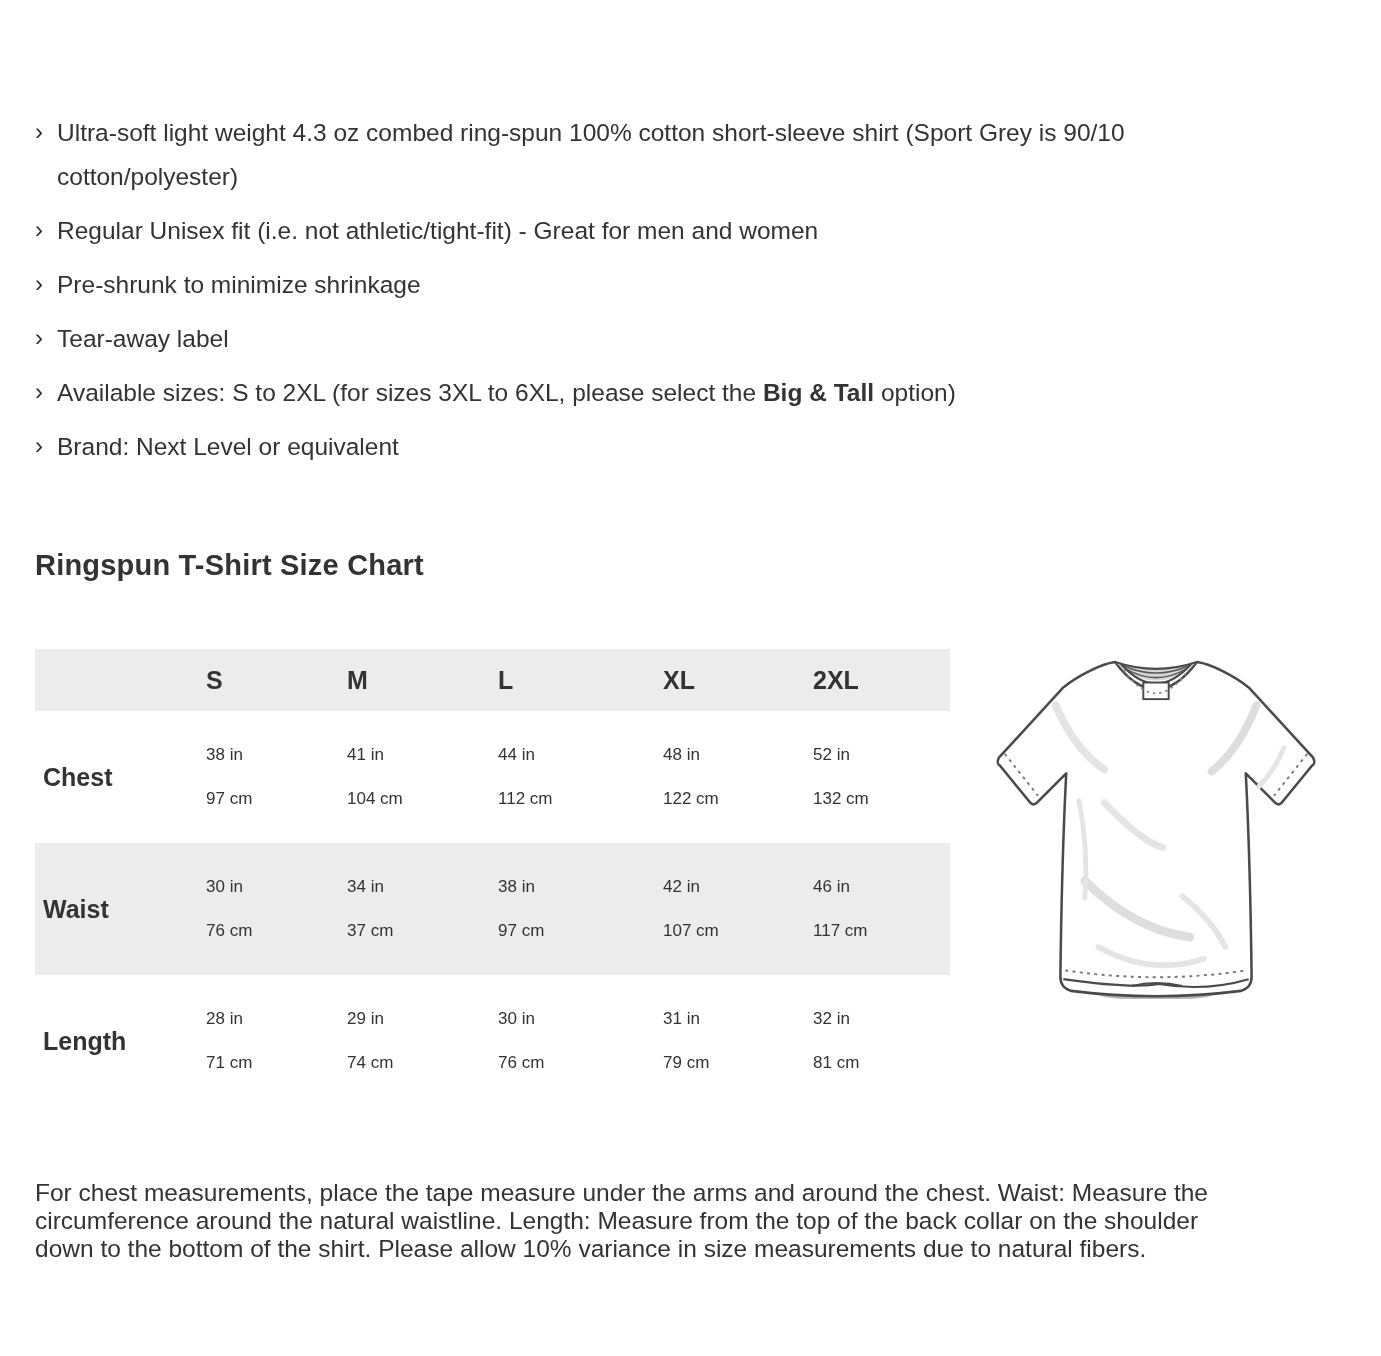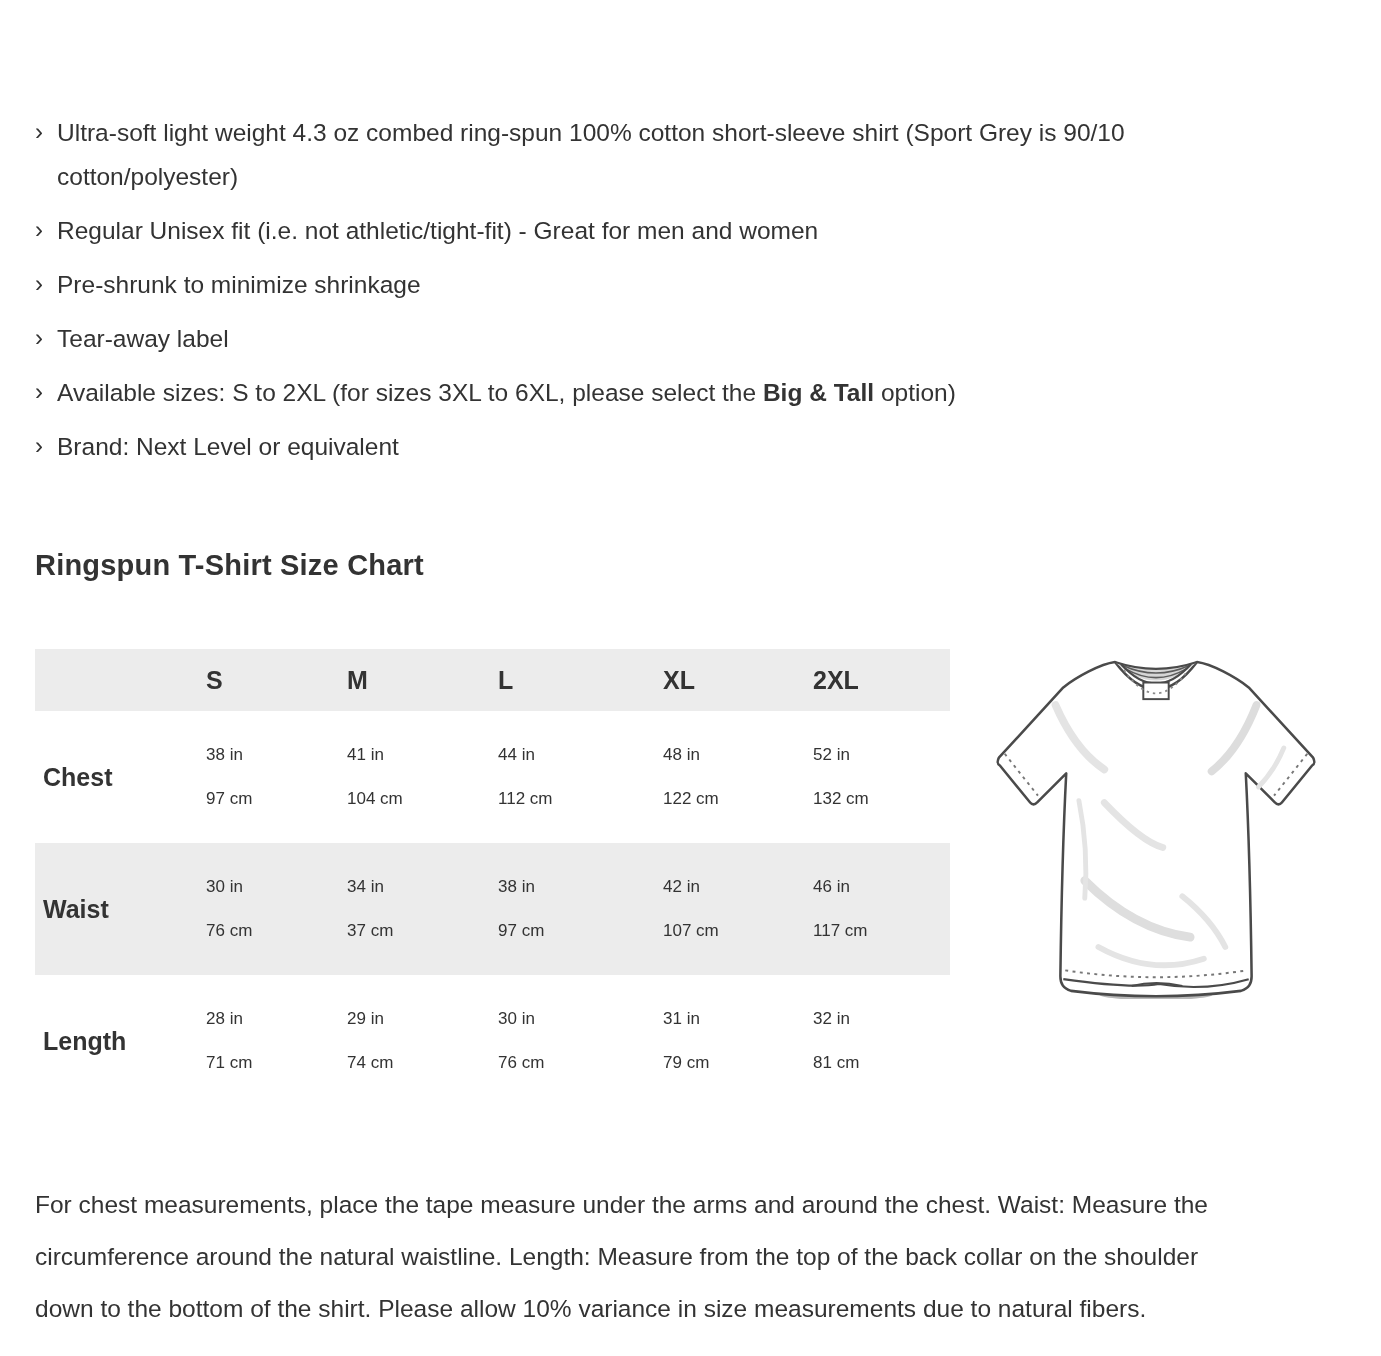--- a/index.html
+++ b/index.html
@@ -97,21 +97,21 @@
     margin-top: 2px;
     width: 322px;
     height: 348px;
     flex: none;
   }
   .tshirt-wrap svg { display: block; width: 100%; height: 100%; }
 
   p.footnote {
     margin: 72px 0 0 0;
     font-size: 24.5px;
-    line-height: 52px;
+    line-height: 28px;
     max-width: 1190px;
     color: #333333;
   }
 </style>
 </head>
 <body>
 
 <div class="page">
 
 

